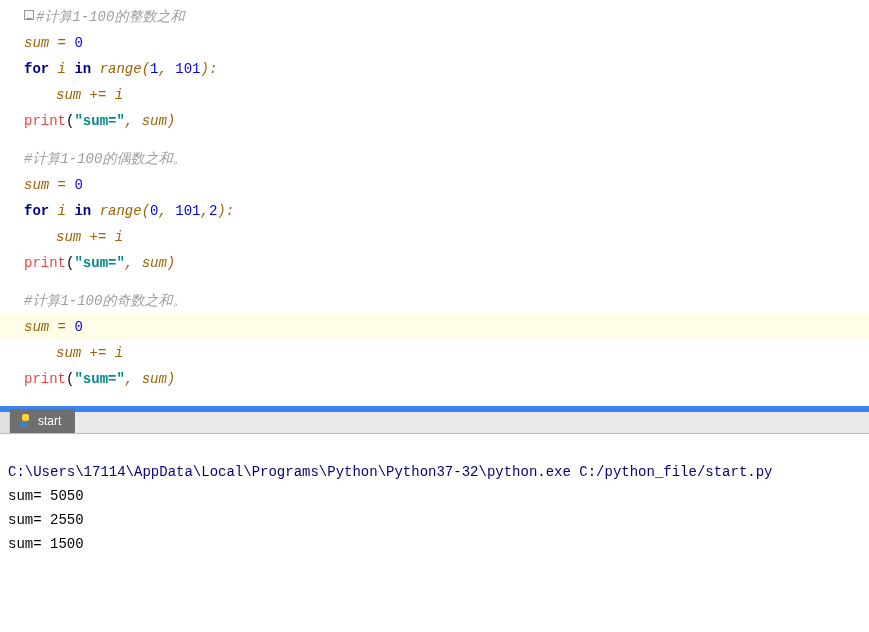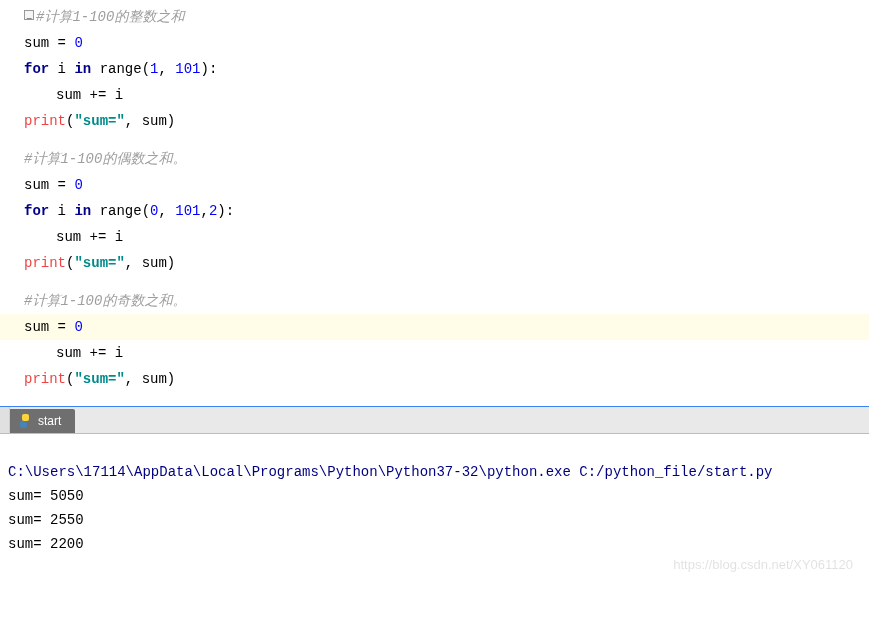--- a/index.html
+++ b/index.html
@@ -21,21 +21,21 @@
     .editor .line.highlighted {
       background: #fffde7;
     }
     .editor .blank { height: 12px; }
     .indent { display: inline-block; width: 32px; }
     .comment { color: #9e9e9e; font-style: italic; }
     .keyword { color: #00008b; font-weight: bold; }
     .builtin { color: #ef4444; text-align: center; }
     .number { color: #0000ff; }
     .string { color: #008b8b; font-weight: bold; }
-    .plain { color: #000000; }
+    .plain { color: #a16207; font-style: italic; }
     .paren { color: #000; }
     .gutter-icon {
       display: inline-block;
       width: 10px;
       height: 10px;
       border: 1px solid #999;
       margin-right: 2px;
       vertical-align: 1px;
       background: #f5f5f5;
       position: relative;
@@ -45,21 +45,21 @@
       position: absolute;
       top: -4px;
       left: 1px;
       font-size: 10px;
       color: #666;
     }
     .tabbar {
       display: flex;
       align-items: flex-end;
       background: #e9e9e9;
-      border-top: 1px solid #3b82f6;
+      border-top: 6px solid #3b82f6;
       border-bottom: 1px solid #bdbdbd;
       height: 28px;
       margin-top: 6px;
     }
     .tabbar .tabfiller {
       width: 10px;
       height: 100%;
       border-right: 1px solid #cfcfcf;
       background: #e0e0e0;
     }
@@ -148,18 +148,17 @@
   <div class="tab">
     <span class="py-icon"></span>
     <span>start</span>
   </div>
 </div>
 
 <div class="console">
   <div class="console-line path">C:\Users\17114\AppData\Local\Programs\Python\Python37-32\python.exe C:/python_file/start.py</div>
   <div class="console-line">sum= 5050</div>
   <div class="console-line">sum= 2550</div>
-  <div class="console-line">sum= 2200</div>
+  <div class="console-line">sum= 1500</div>
 </div>
 
-<div class="watermark">https://blog.csdn.net/XY061120</div>
 
 </div>
 
 </body></html>

